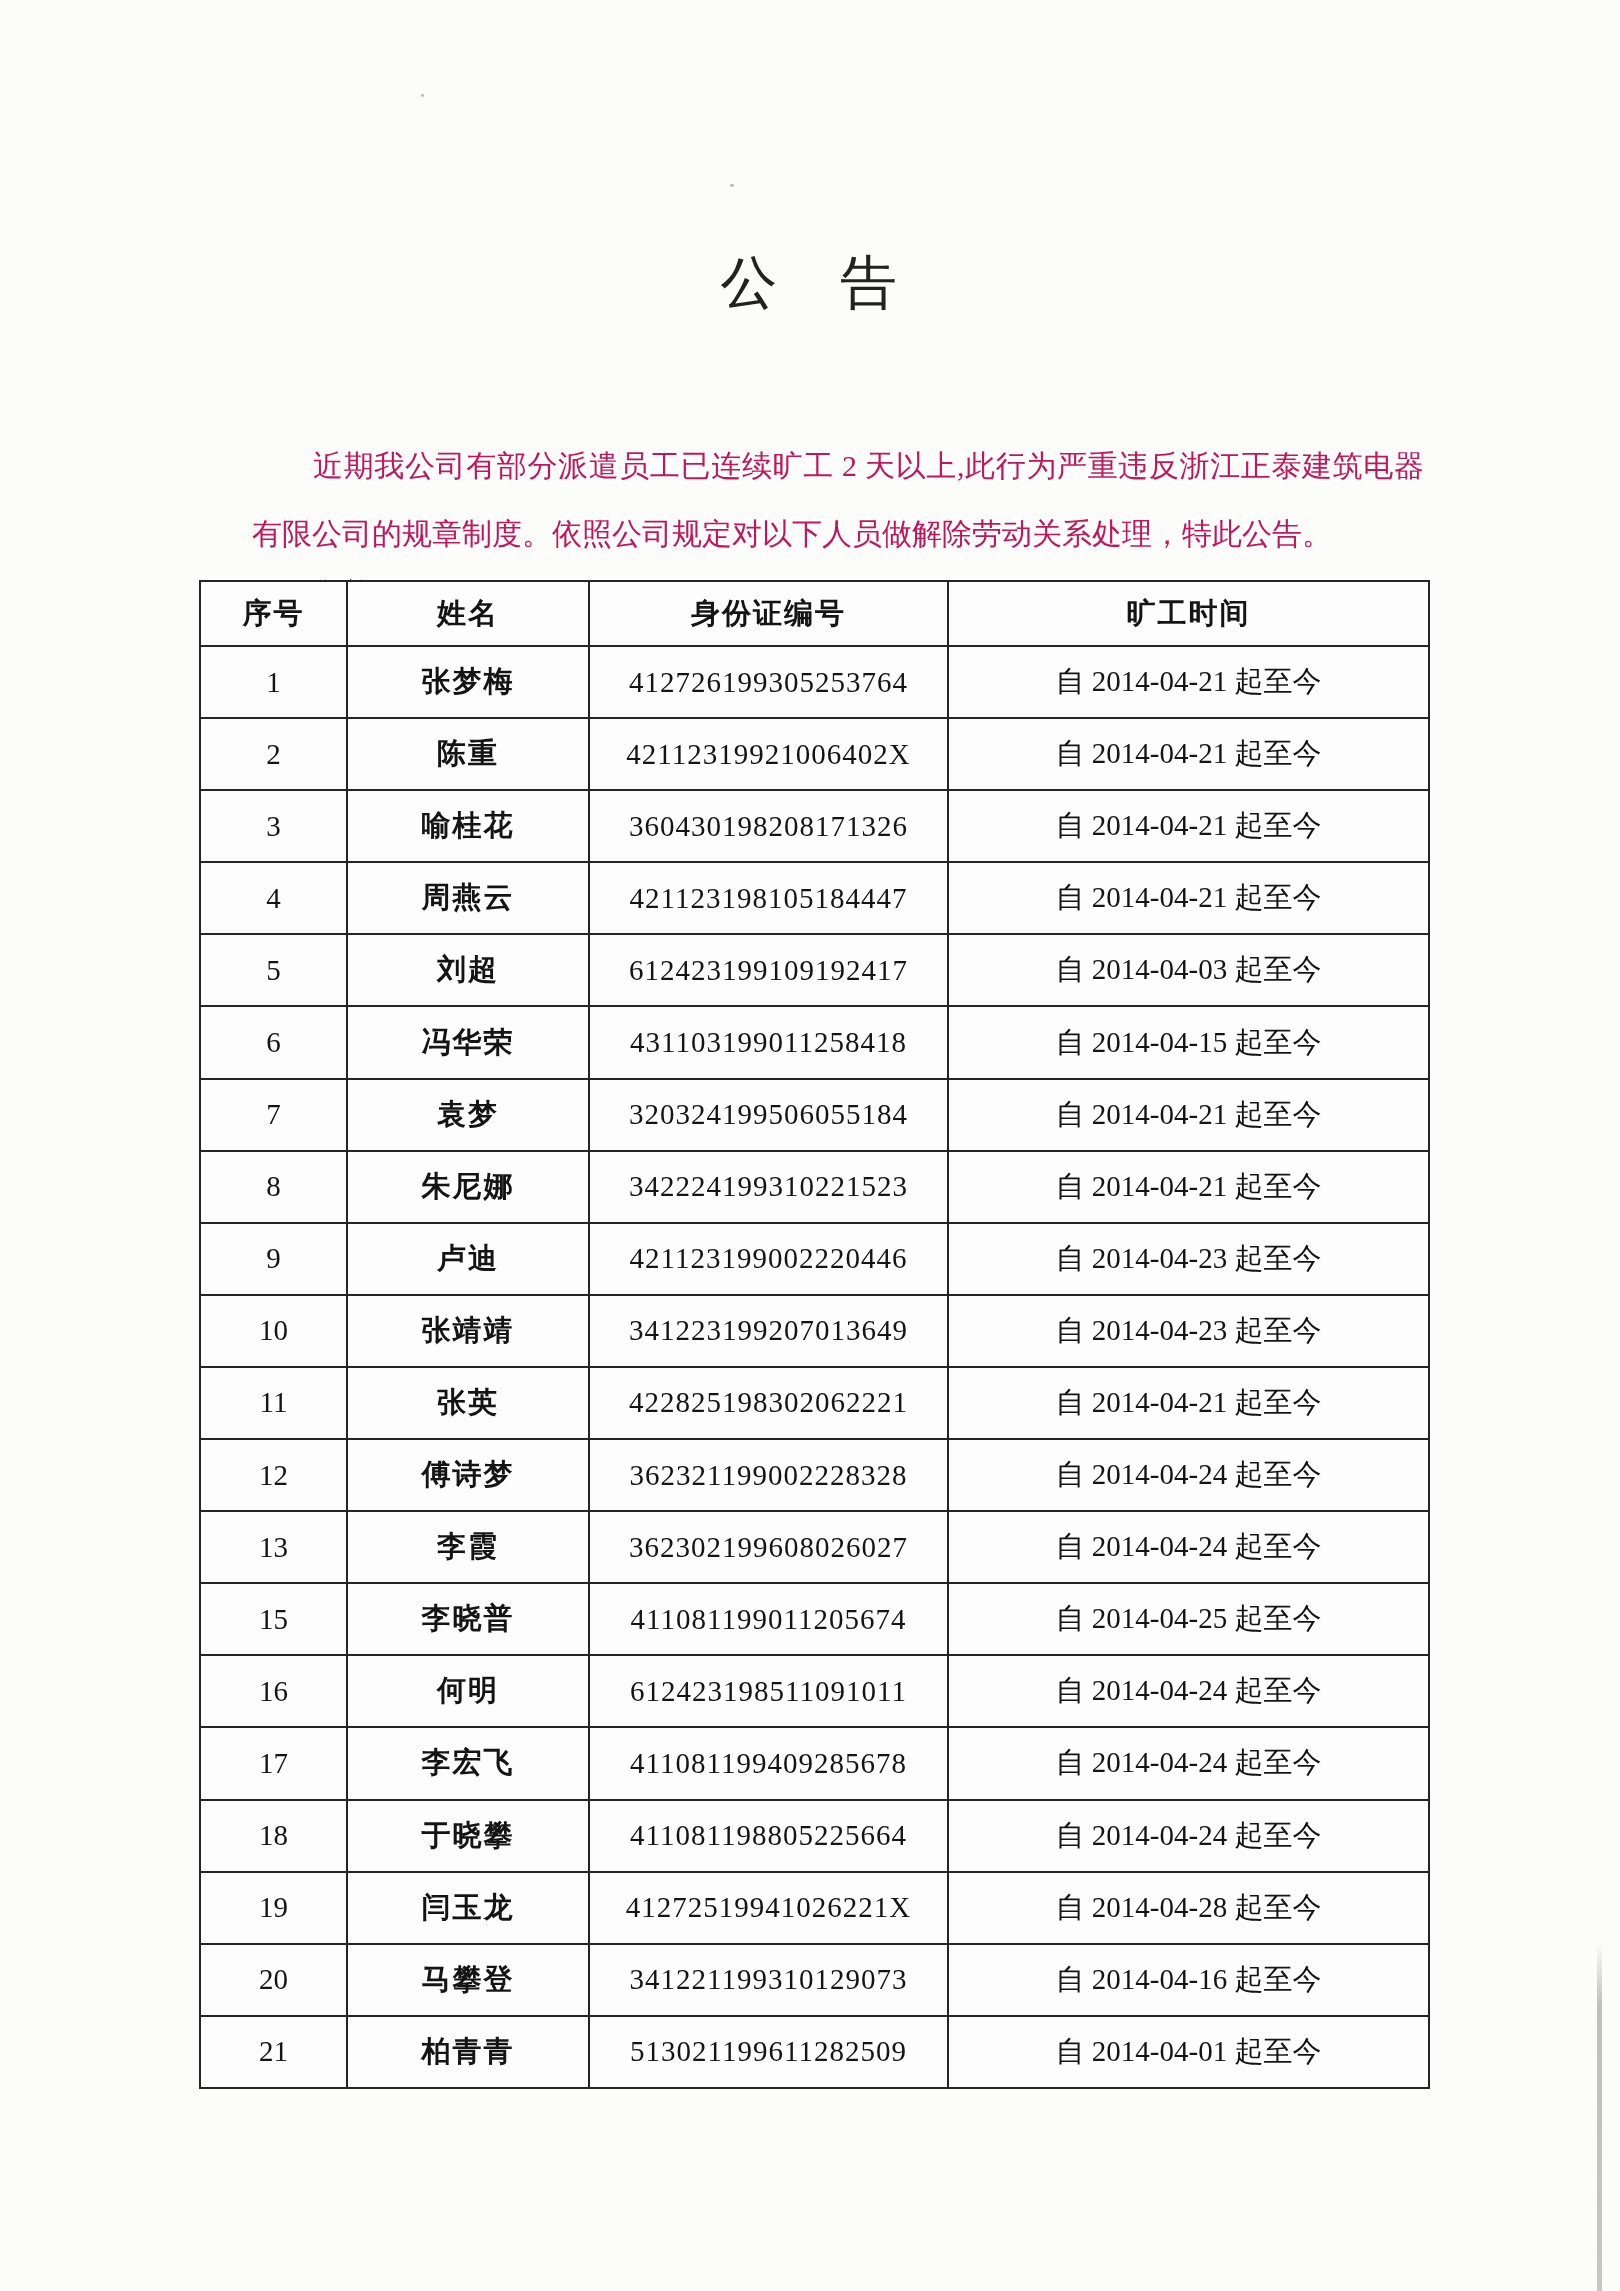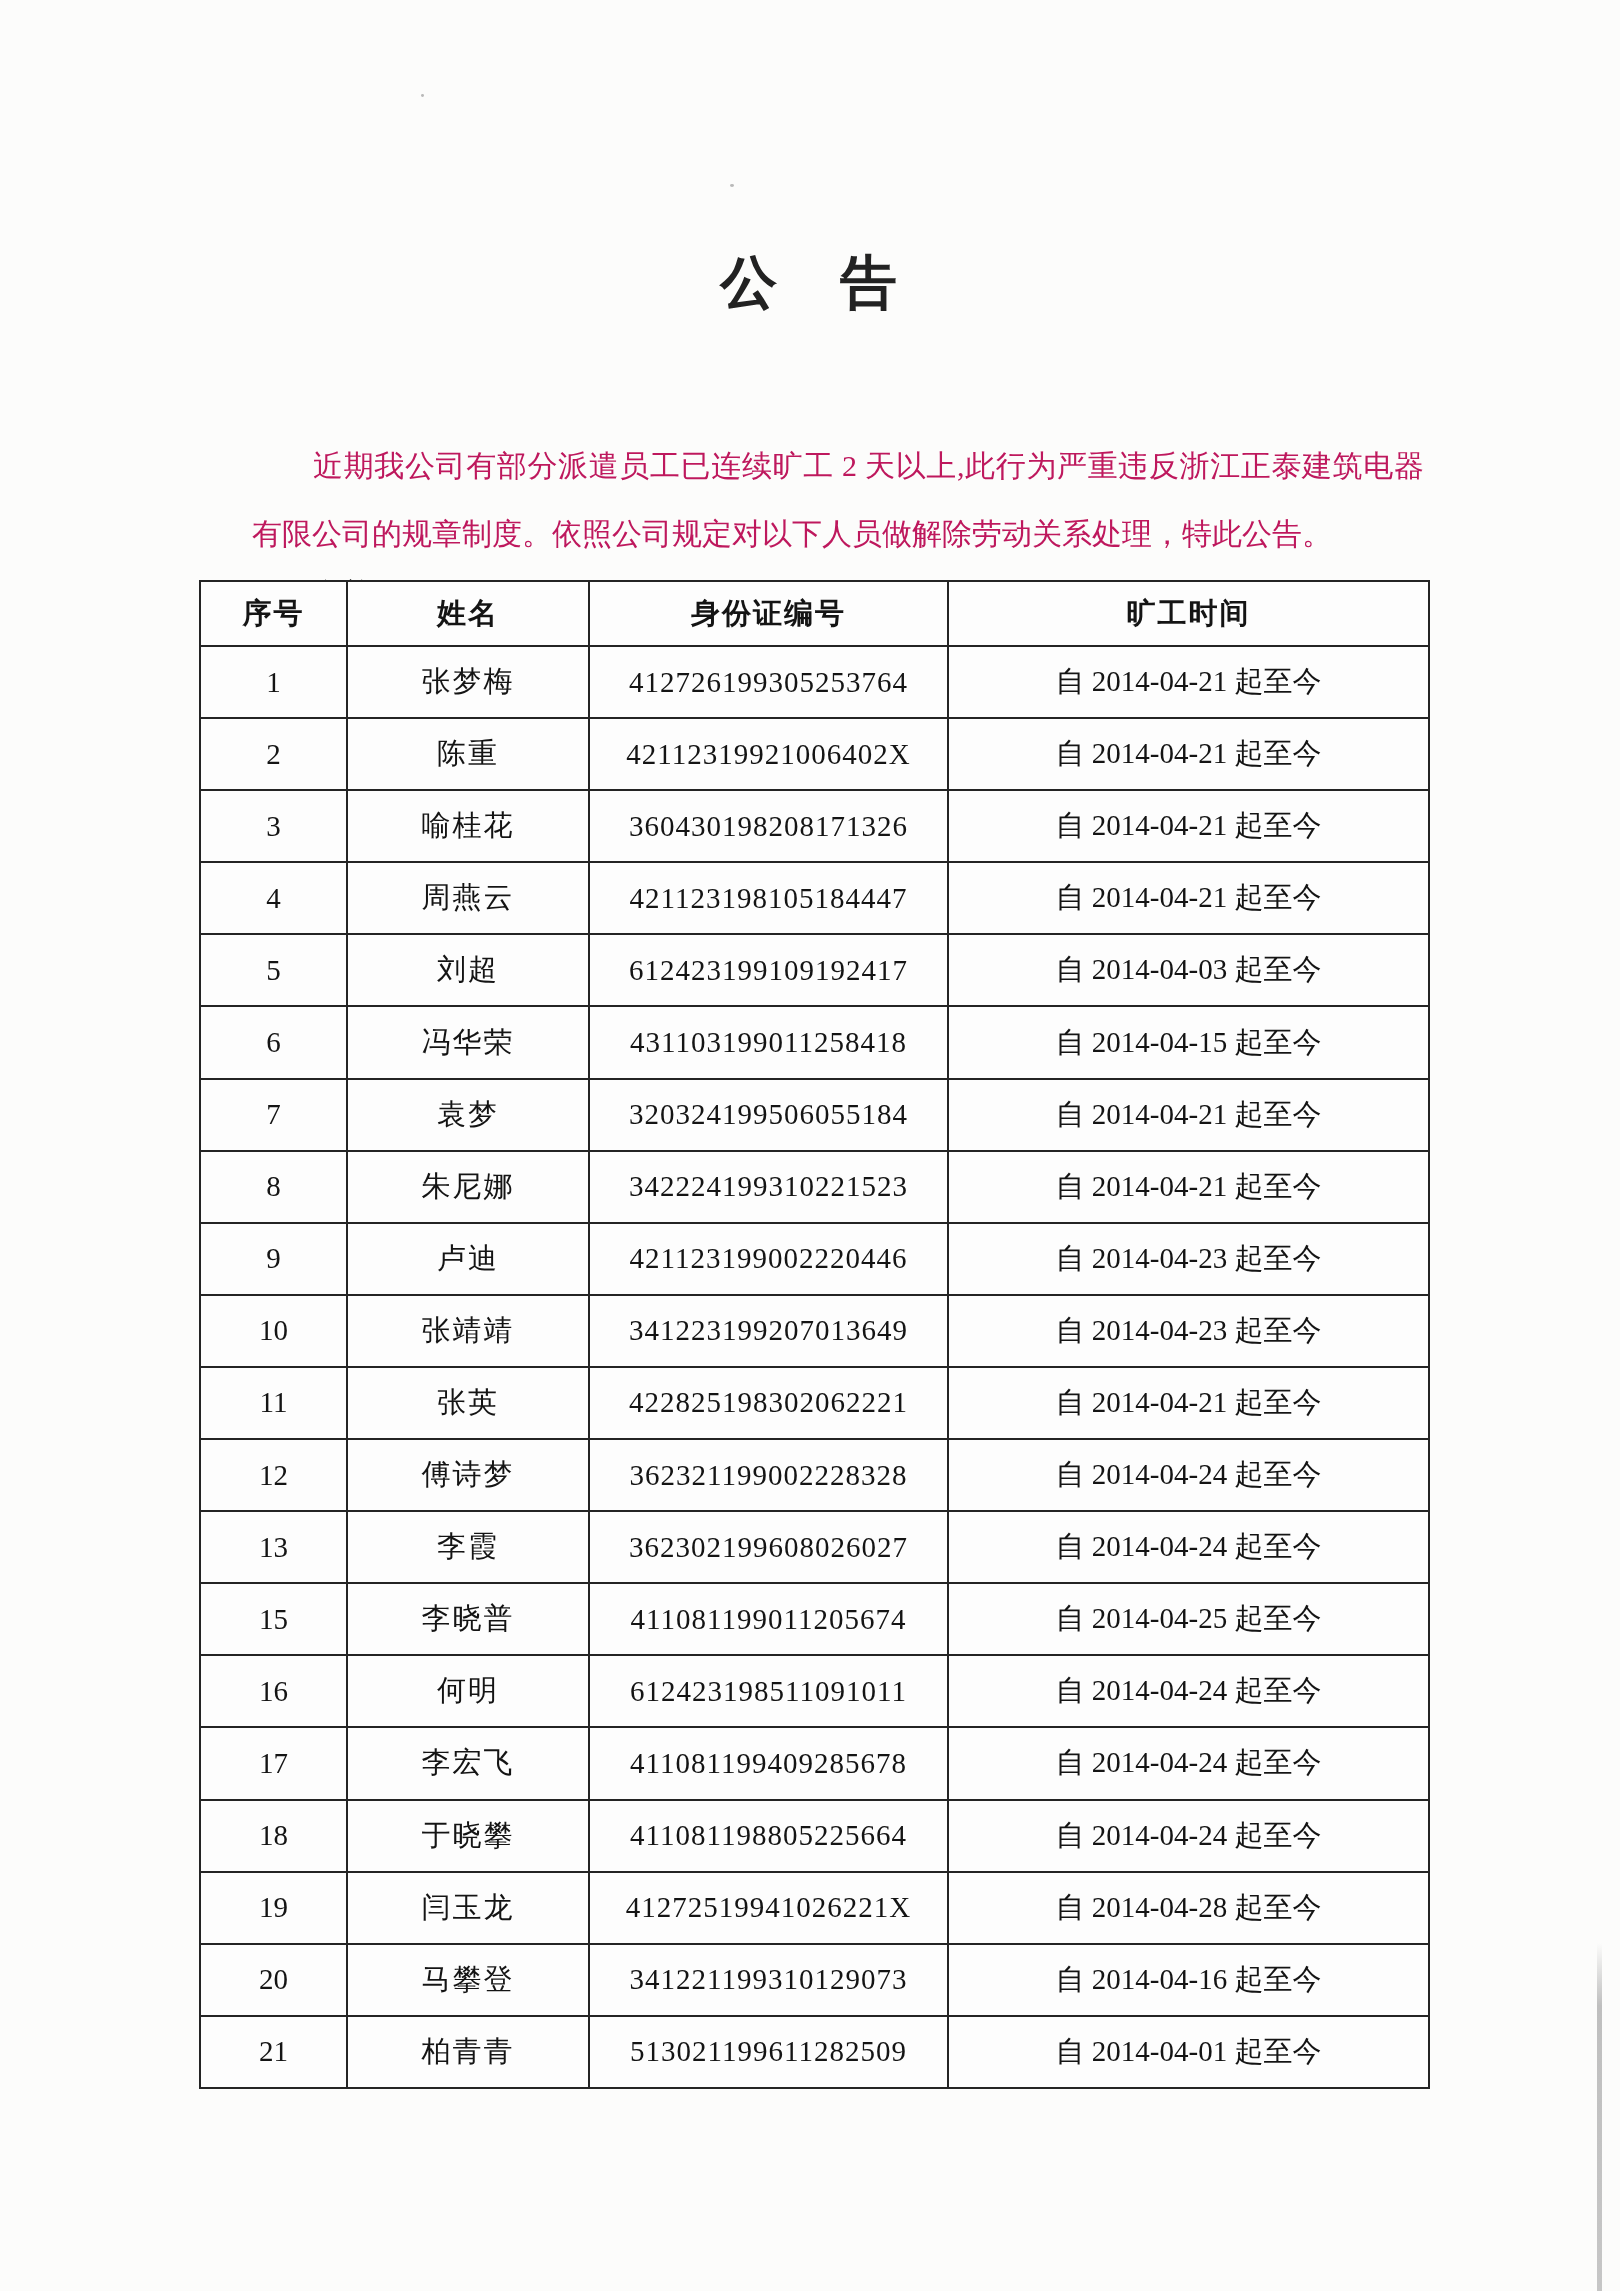--- a/index.html
+++ b/index.html
@@ -18,21 +18,21 @@
     font-family: "Liberation Serif", serif;
     color: #1c1c1c;
   }
   .doc-title {
     position: absolute;
     top: 245px;
     left: 0;
     width: 100%;
     text-align: center;
     font-size: 57px;
-    font-weight: 700;
+    font-weight: 400;
     letter-spacing: 2.9px;
     color: #222;
   }
   .intro {
     position: absolute;
     left: 252px;
     top: 402px;
     width: 1172px;
     font-size: 30px;
     line-height: 68px;
@@ -67,21 +67,21 @@
     color: #141414;
     white-space: nowrap;
     overflow: hidden;
   }
   .roster thead th {
     height: 63px;
     font-weight: 600;
     letter-spacing: 2px;
   }
   .col-no     { width: 145px; }
-  .col-name   { width: 240px; font-weight: 400; letter-spacing: 2px; }
+  .col-name   { width: 240px; font-weight: 700; letter-spacing: 2px; }
   .col-id     { width: 357px; letter-spacing: 1px; margin-top: 12px; }
   .col-period { width: 479px; margin-left: 28px; }
   thead .col-name { letter-spacing: 2px; }
   .scan-shadow {
     position: absolute;
     right: 17.6px;
     top: 1943px;
     width: 5.9px;
     height: 349px;
     background: linear-gradient(180deg, rgba(170,170,170,0) 0%, #bfbfbf 18%, #c6c6c6 100%);

